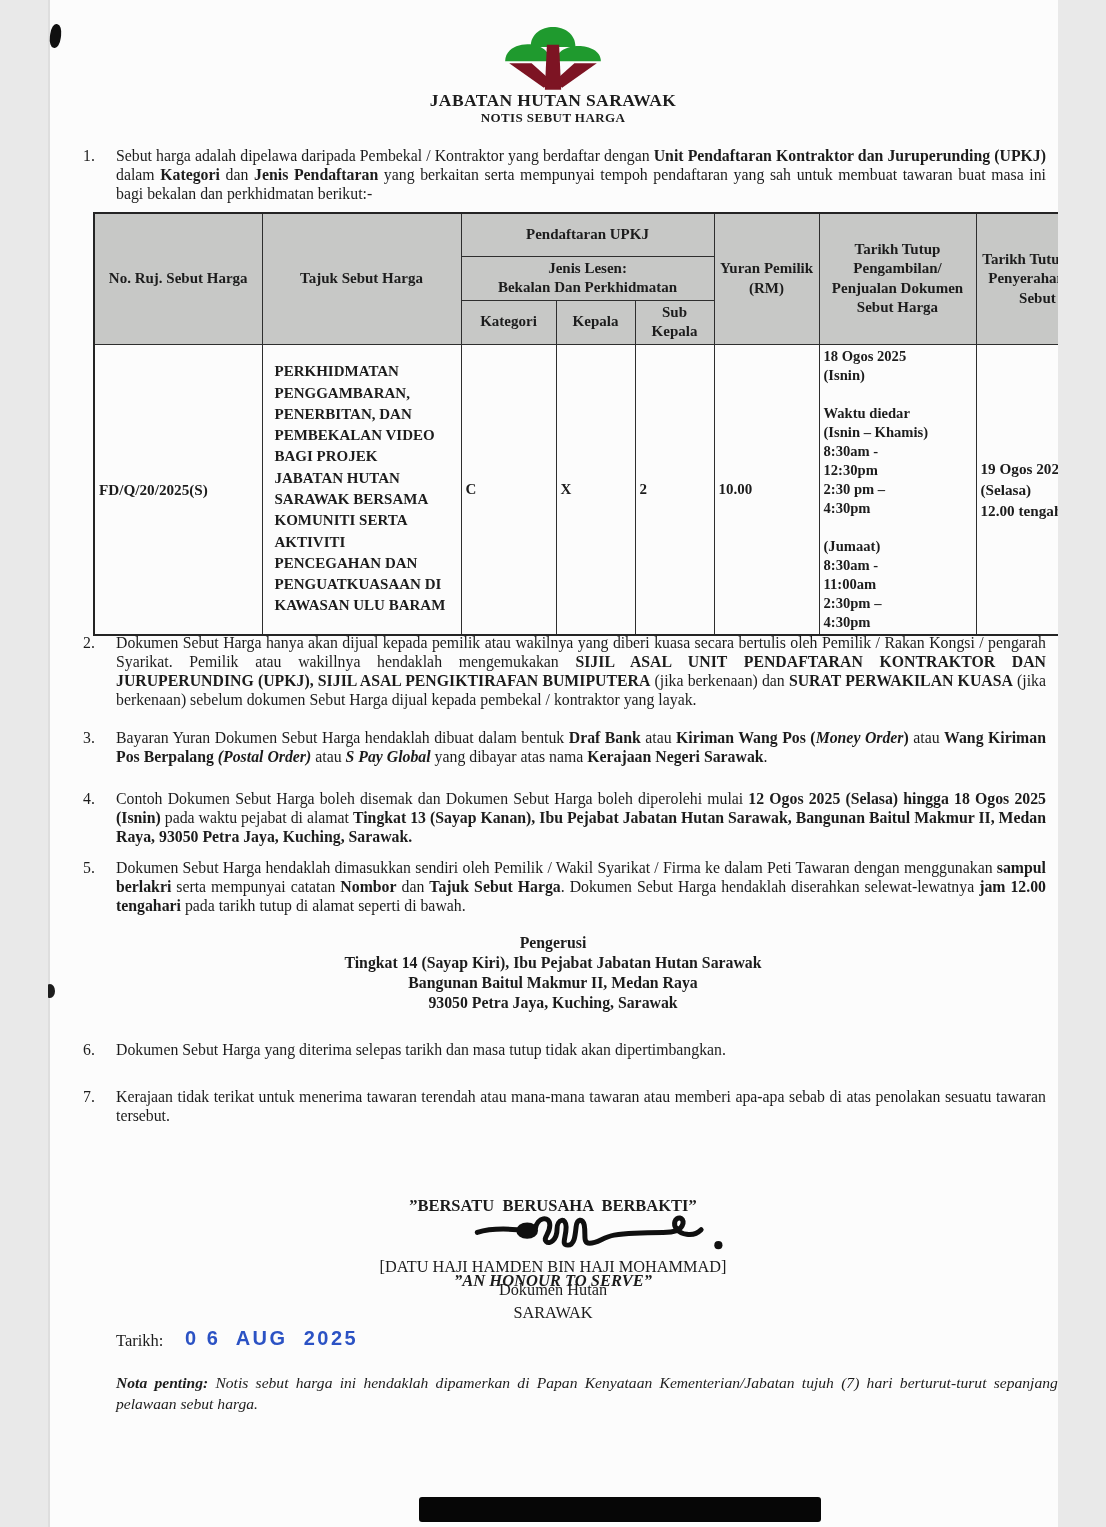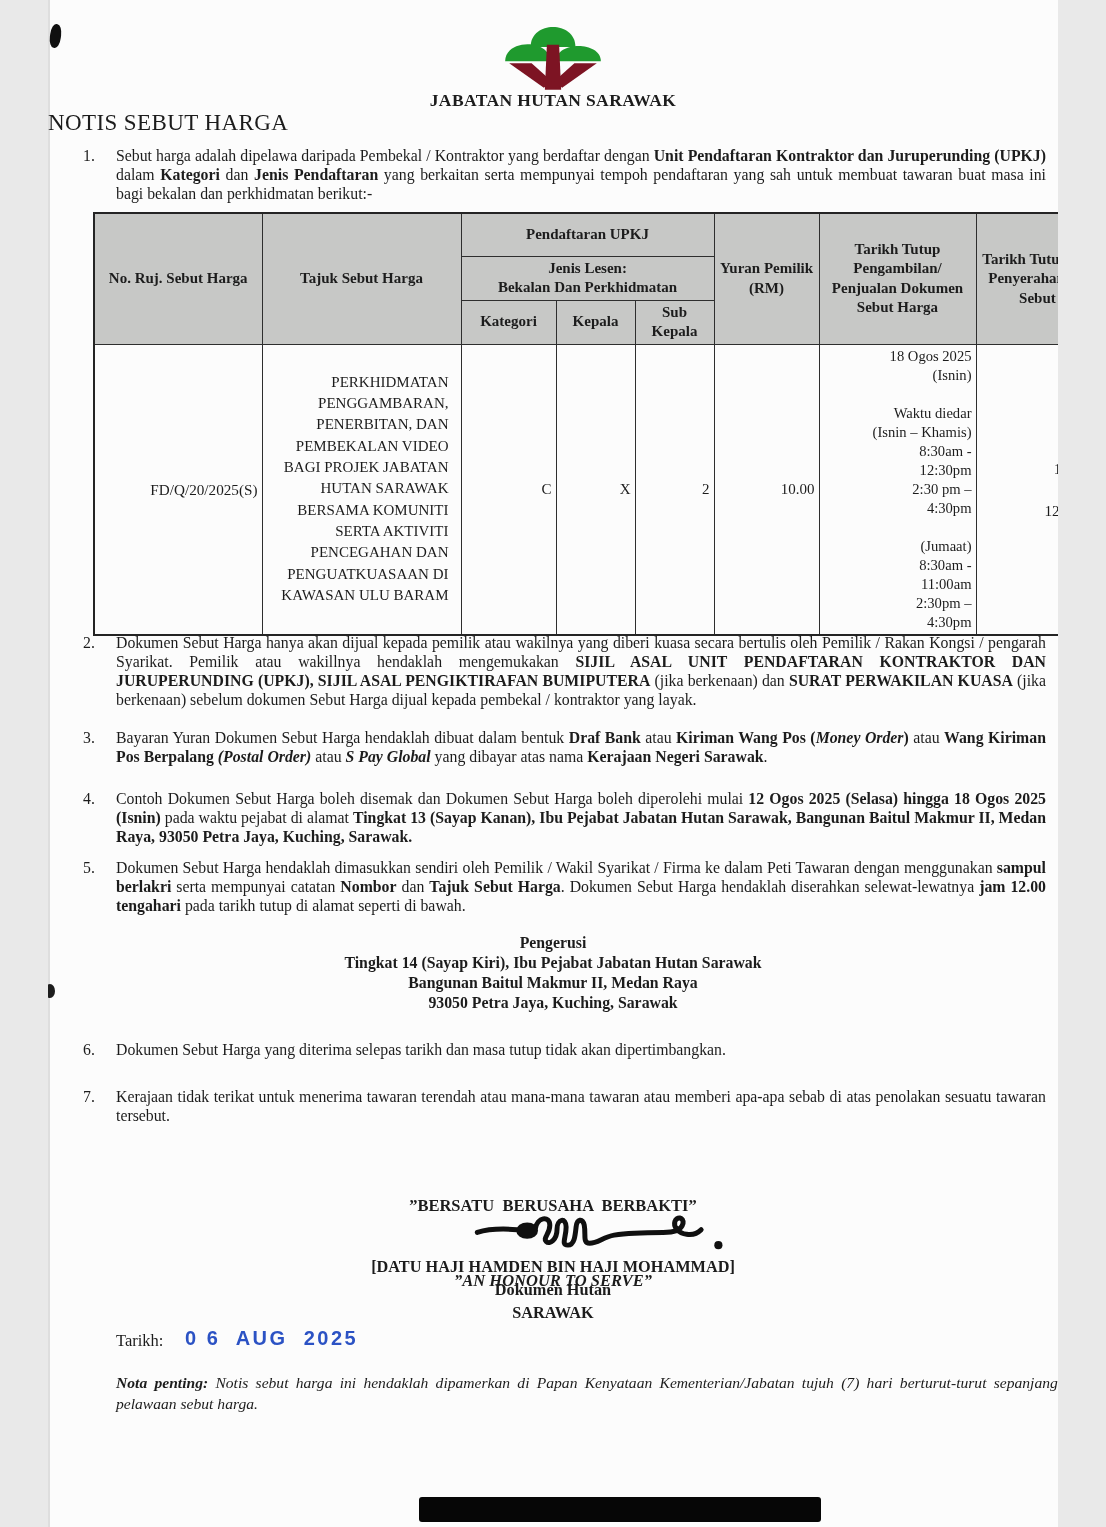--- a/index.html
+++ b/index.html
@@ -12,50 +12,50 @@
     color:#1c1c1c;
     overflow:hidden;
   }
   .b{font-weight:bold}
   .i{font-style:italic}
 
   
   .logo{position:absolute;left:50%;top:12px;transform:translateX(-50%);width:112px;height:80px}
   .org-title{position:absolute;top:90px;left:0;right:0;text-align:center;
     font-weight:bold;font-size:17.5px;letter-spacing:.4px}
-  .doc-title{position:absolute;top:110px;left:0;right:0;text-align:left;
-    font-weight:normal;font-size:23px;letter-spacing:.4px}
+  .doc-title{position:absolute;top:110px;left:0;right:0;text-align:center;
+    font-weight:bold;font-size:13px;letter-spacing:.4px}
 
   
   .item{position:absolute;left:35px;right:12px;display:flex;font-size:15.8px;line-height:19px}
   .item .num{width:33px;flex:none}
   .item .text{flex:1;text-align:justify}
 
   
   .tender-table{position:absolute;left:45px;top:212px;width:1050px;
     border-collapse:collapse;table-layout:fixed;border:2px solid #242424}
   .tender-table th,.tender-table td{border:1.6px solid #2e2e2e;overflow:hidden}
   .tender-table th{background:#c7c8c6;font-weight:bold;font-size:15px;
     text-align:center;vertical-align:middle;padding:2px 5px;line-height:1.3}
-  .tender-table td{font-weight:normal;text-align:right;vertical-align:middle;
+  .tender-table td{font-weight:bold;text-align:left;vertical-align:middle;
     font-size:15px;padding:2px 4px}
   .pre{white-space:pre-line}
   td.title-cell{padding:6px 12px;line-height:1.42}
   td.schedule-cell{font-size:14.6px;line-height:19px}
   td.deadline-cell{font-size:15.2px;line-height:21px}
 
   
   .address-block{position:absolute;top:933px;left:0;right:0;text-align:center;
     font-weight:bold;font-size:15.8px;line-height:20px}
   .motto{position:absolute;top:1143px;left:0;right:0;text-align:center;
     font-weight:bold;font-size:16.5px;line-height:25px;white-space:pre-wrap}
   .motto .en{font-style:italic}
   .signature-svg{position:absolute;left:408px;top:1198px;width:300px;height:58px}
   .signatory{position:absolute;top:1255px;left:0;right:0;text-align:center;
-    font-weight:bold;font-size:16.3px;line-height:23px}
+    font-weight:normal;font-size:16.3px;line-height:23px}
 
   
   .date-label{position:absolute;left:68px;top:1331px;font-size:16.5px}
   .date-stamp{position:absolute;left:137px;top:1327px;
     font-family:"Liberation Sans","DejaVu Sans",sans-serif;
     font-weight:bold;font-size:20px;letter-spacing:2.5px;white-space:pre-wrap}
 
   
   .important-note{position:absolute;left:68px;top:1372px;width:995px;
     font-size:15.6px;line-height:21px;text-align:justify}

